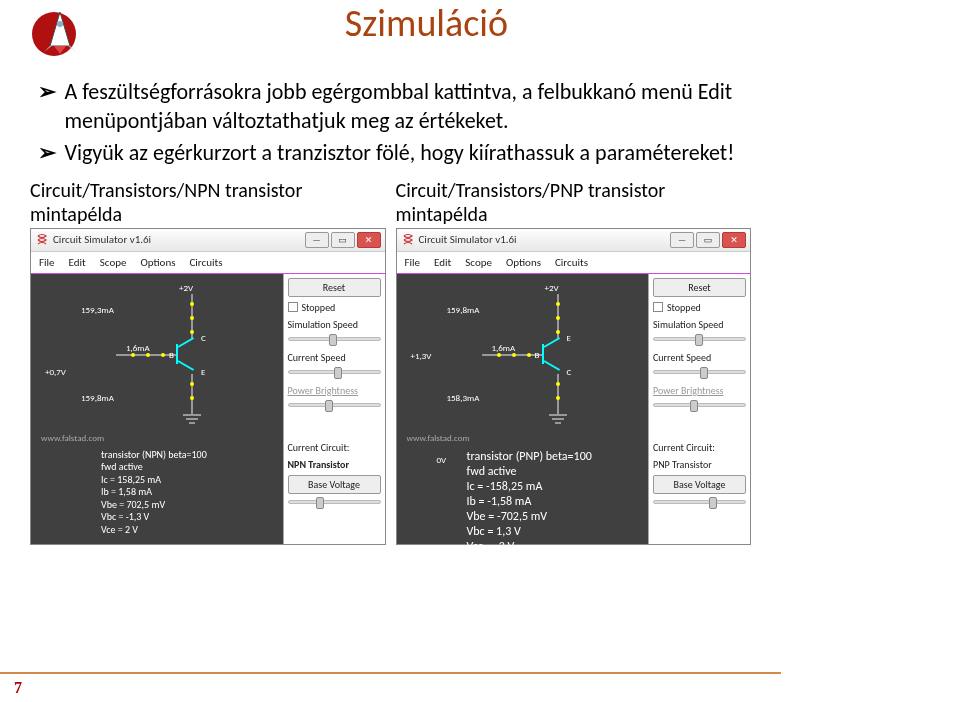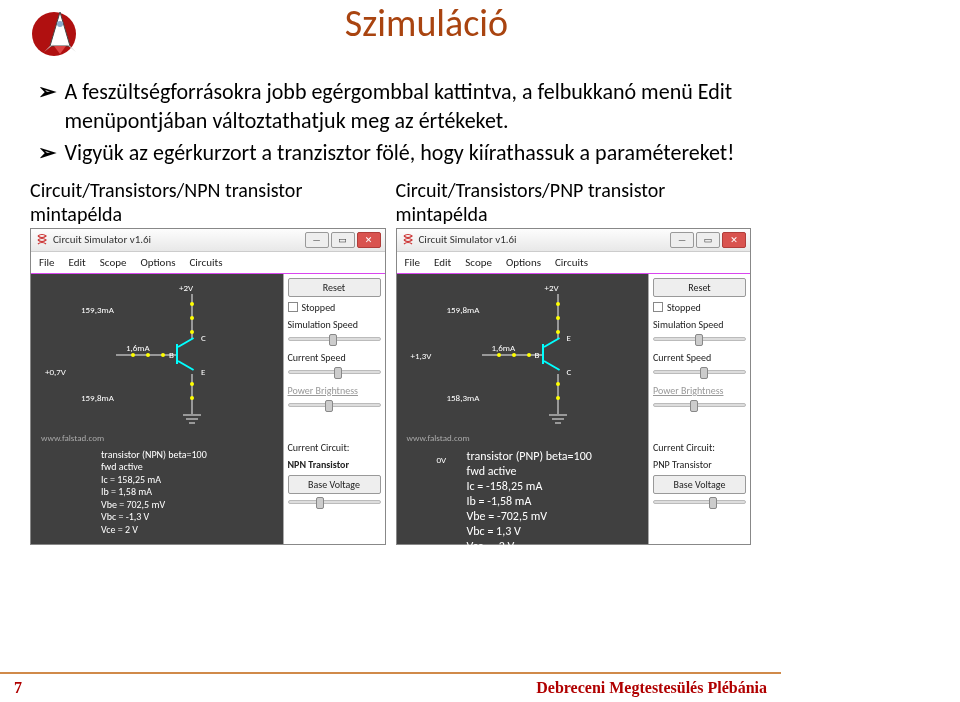--- a/index.html
+++ b/index.html
@@ -271,15 +271,14 @@
                 <div class="slider-thumb" style="left:60%"></div>
               </div>
           </div>
         </div>
       </div>
     </div>
   </div>
 
   <div class="footer">
     <span class="center">7</span>
-    <span class="right">Debreceni Megtestesülés Plébánia</span>
   </div>
 </div>
 
 </body></html>

